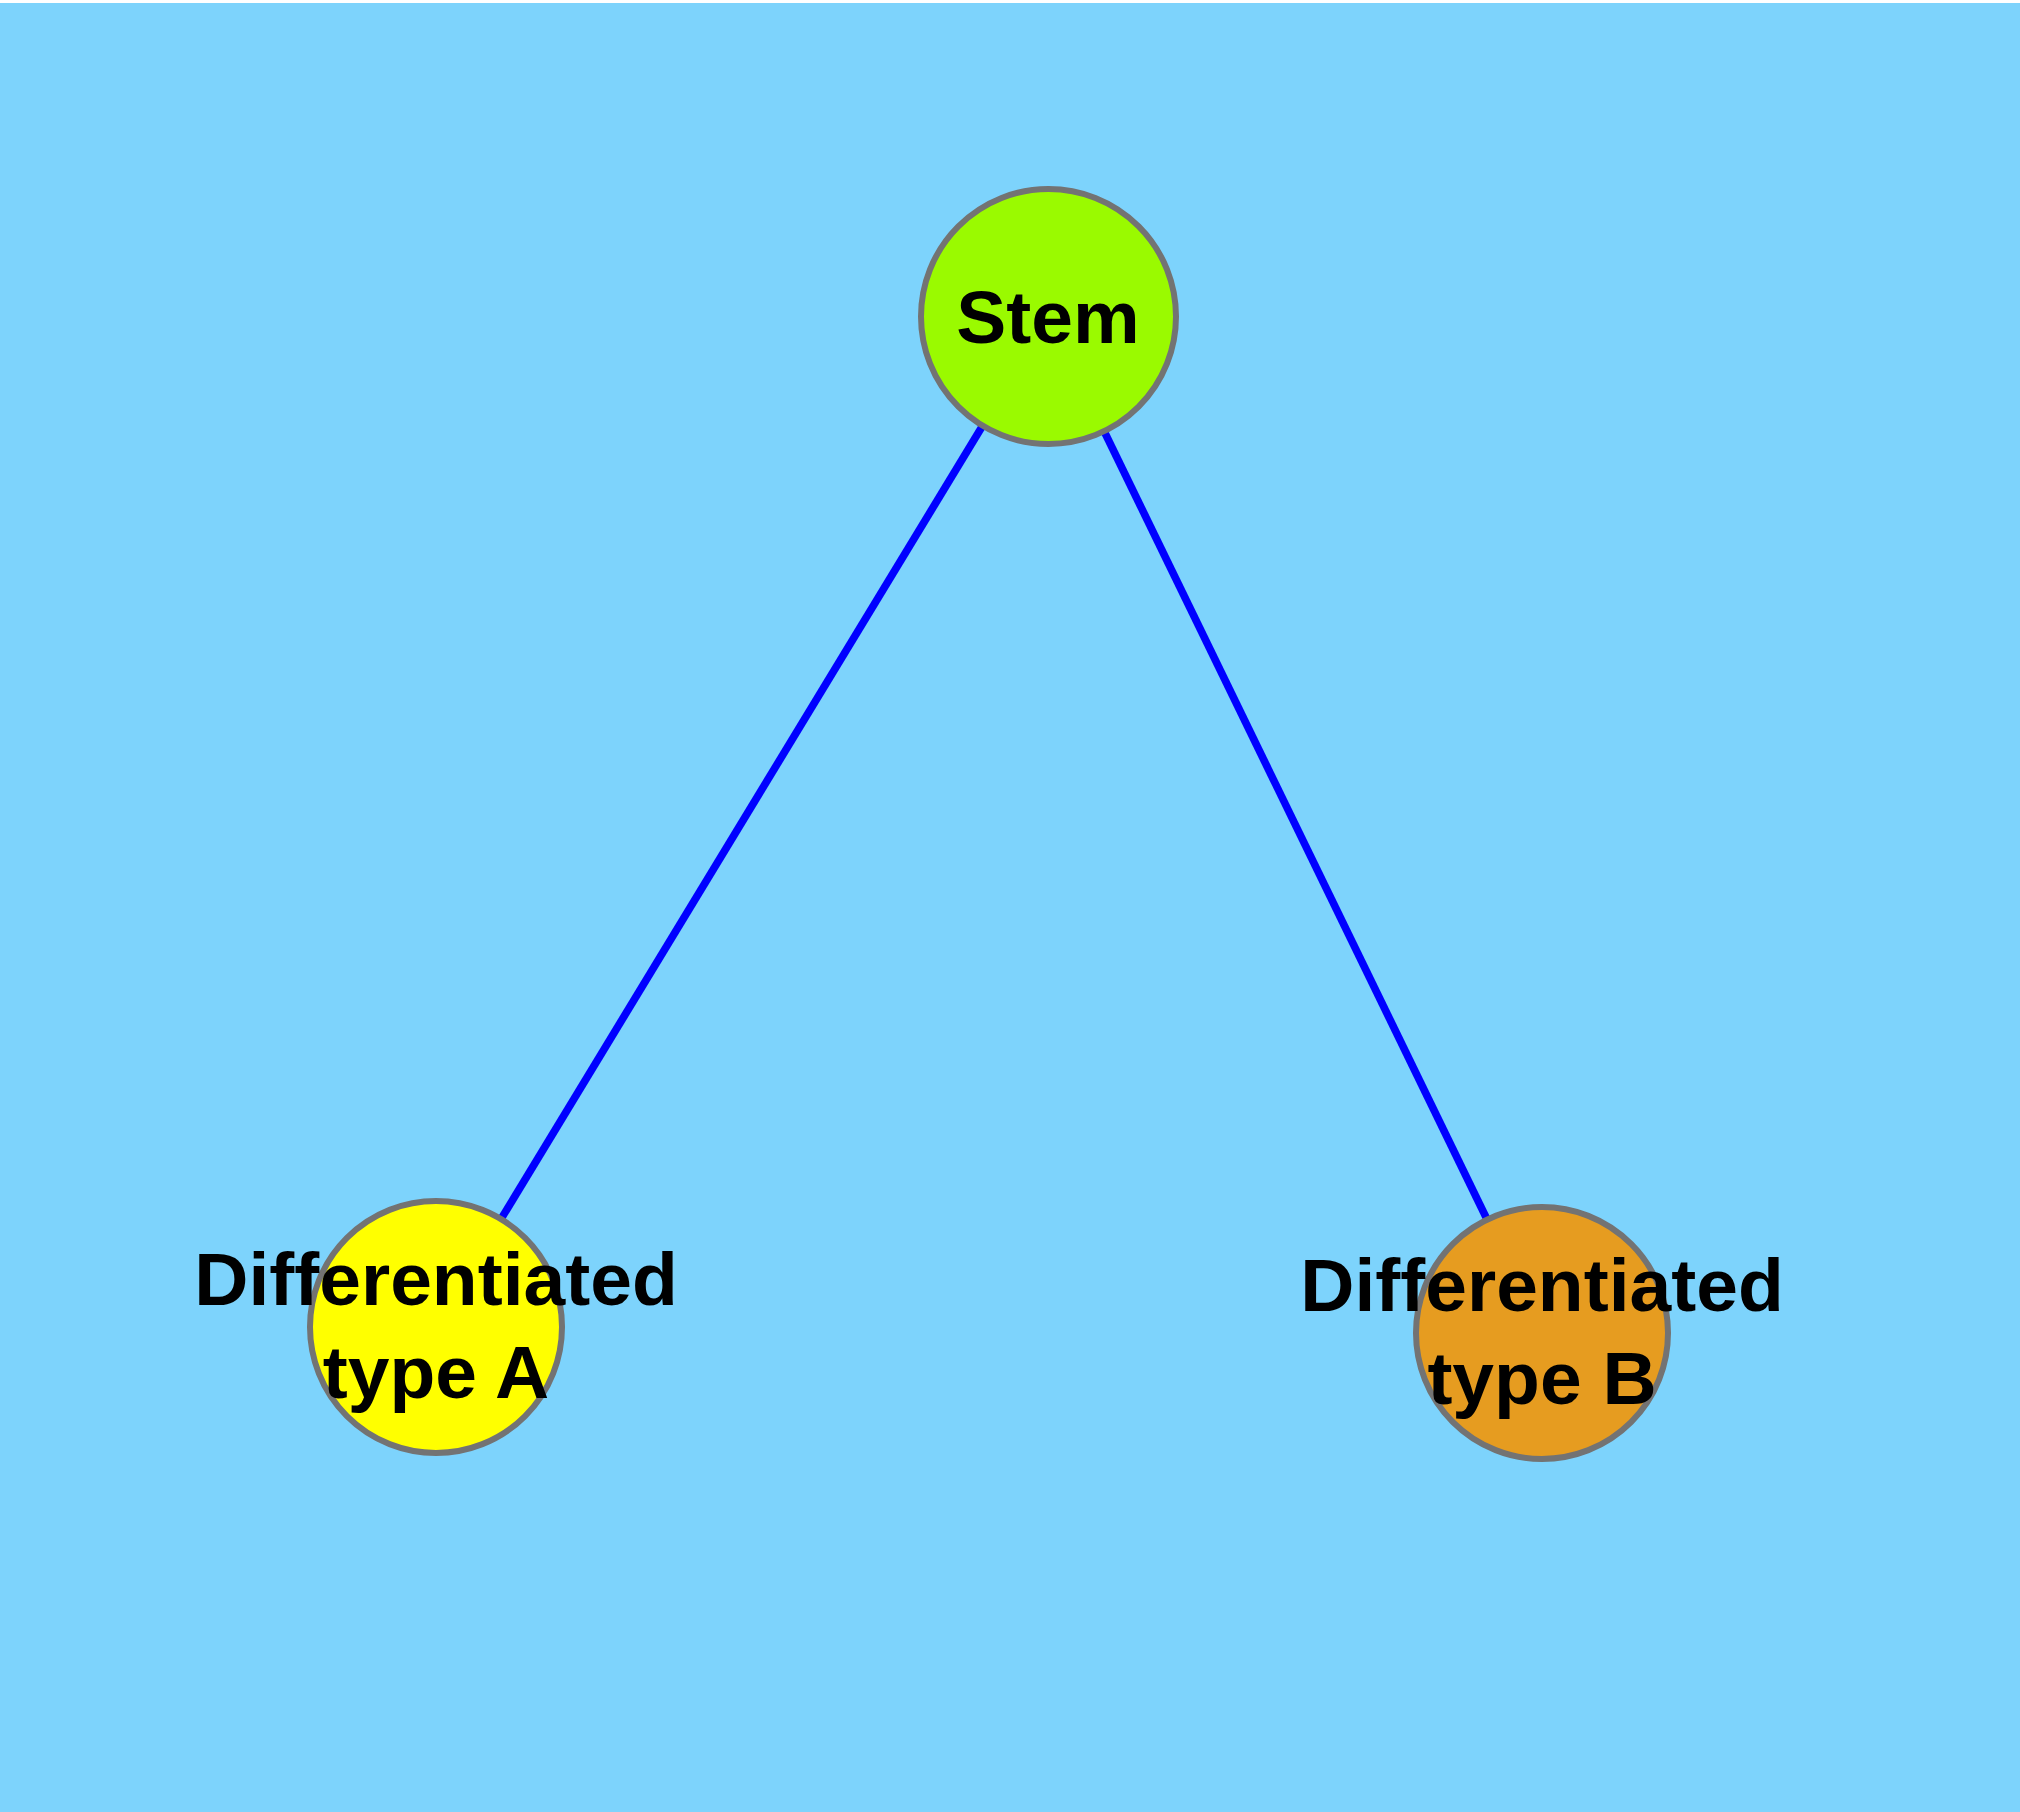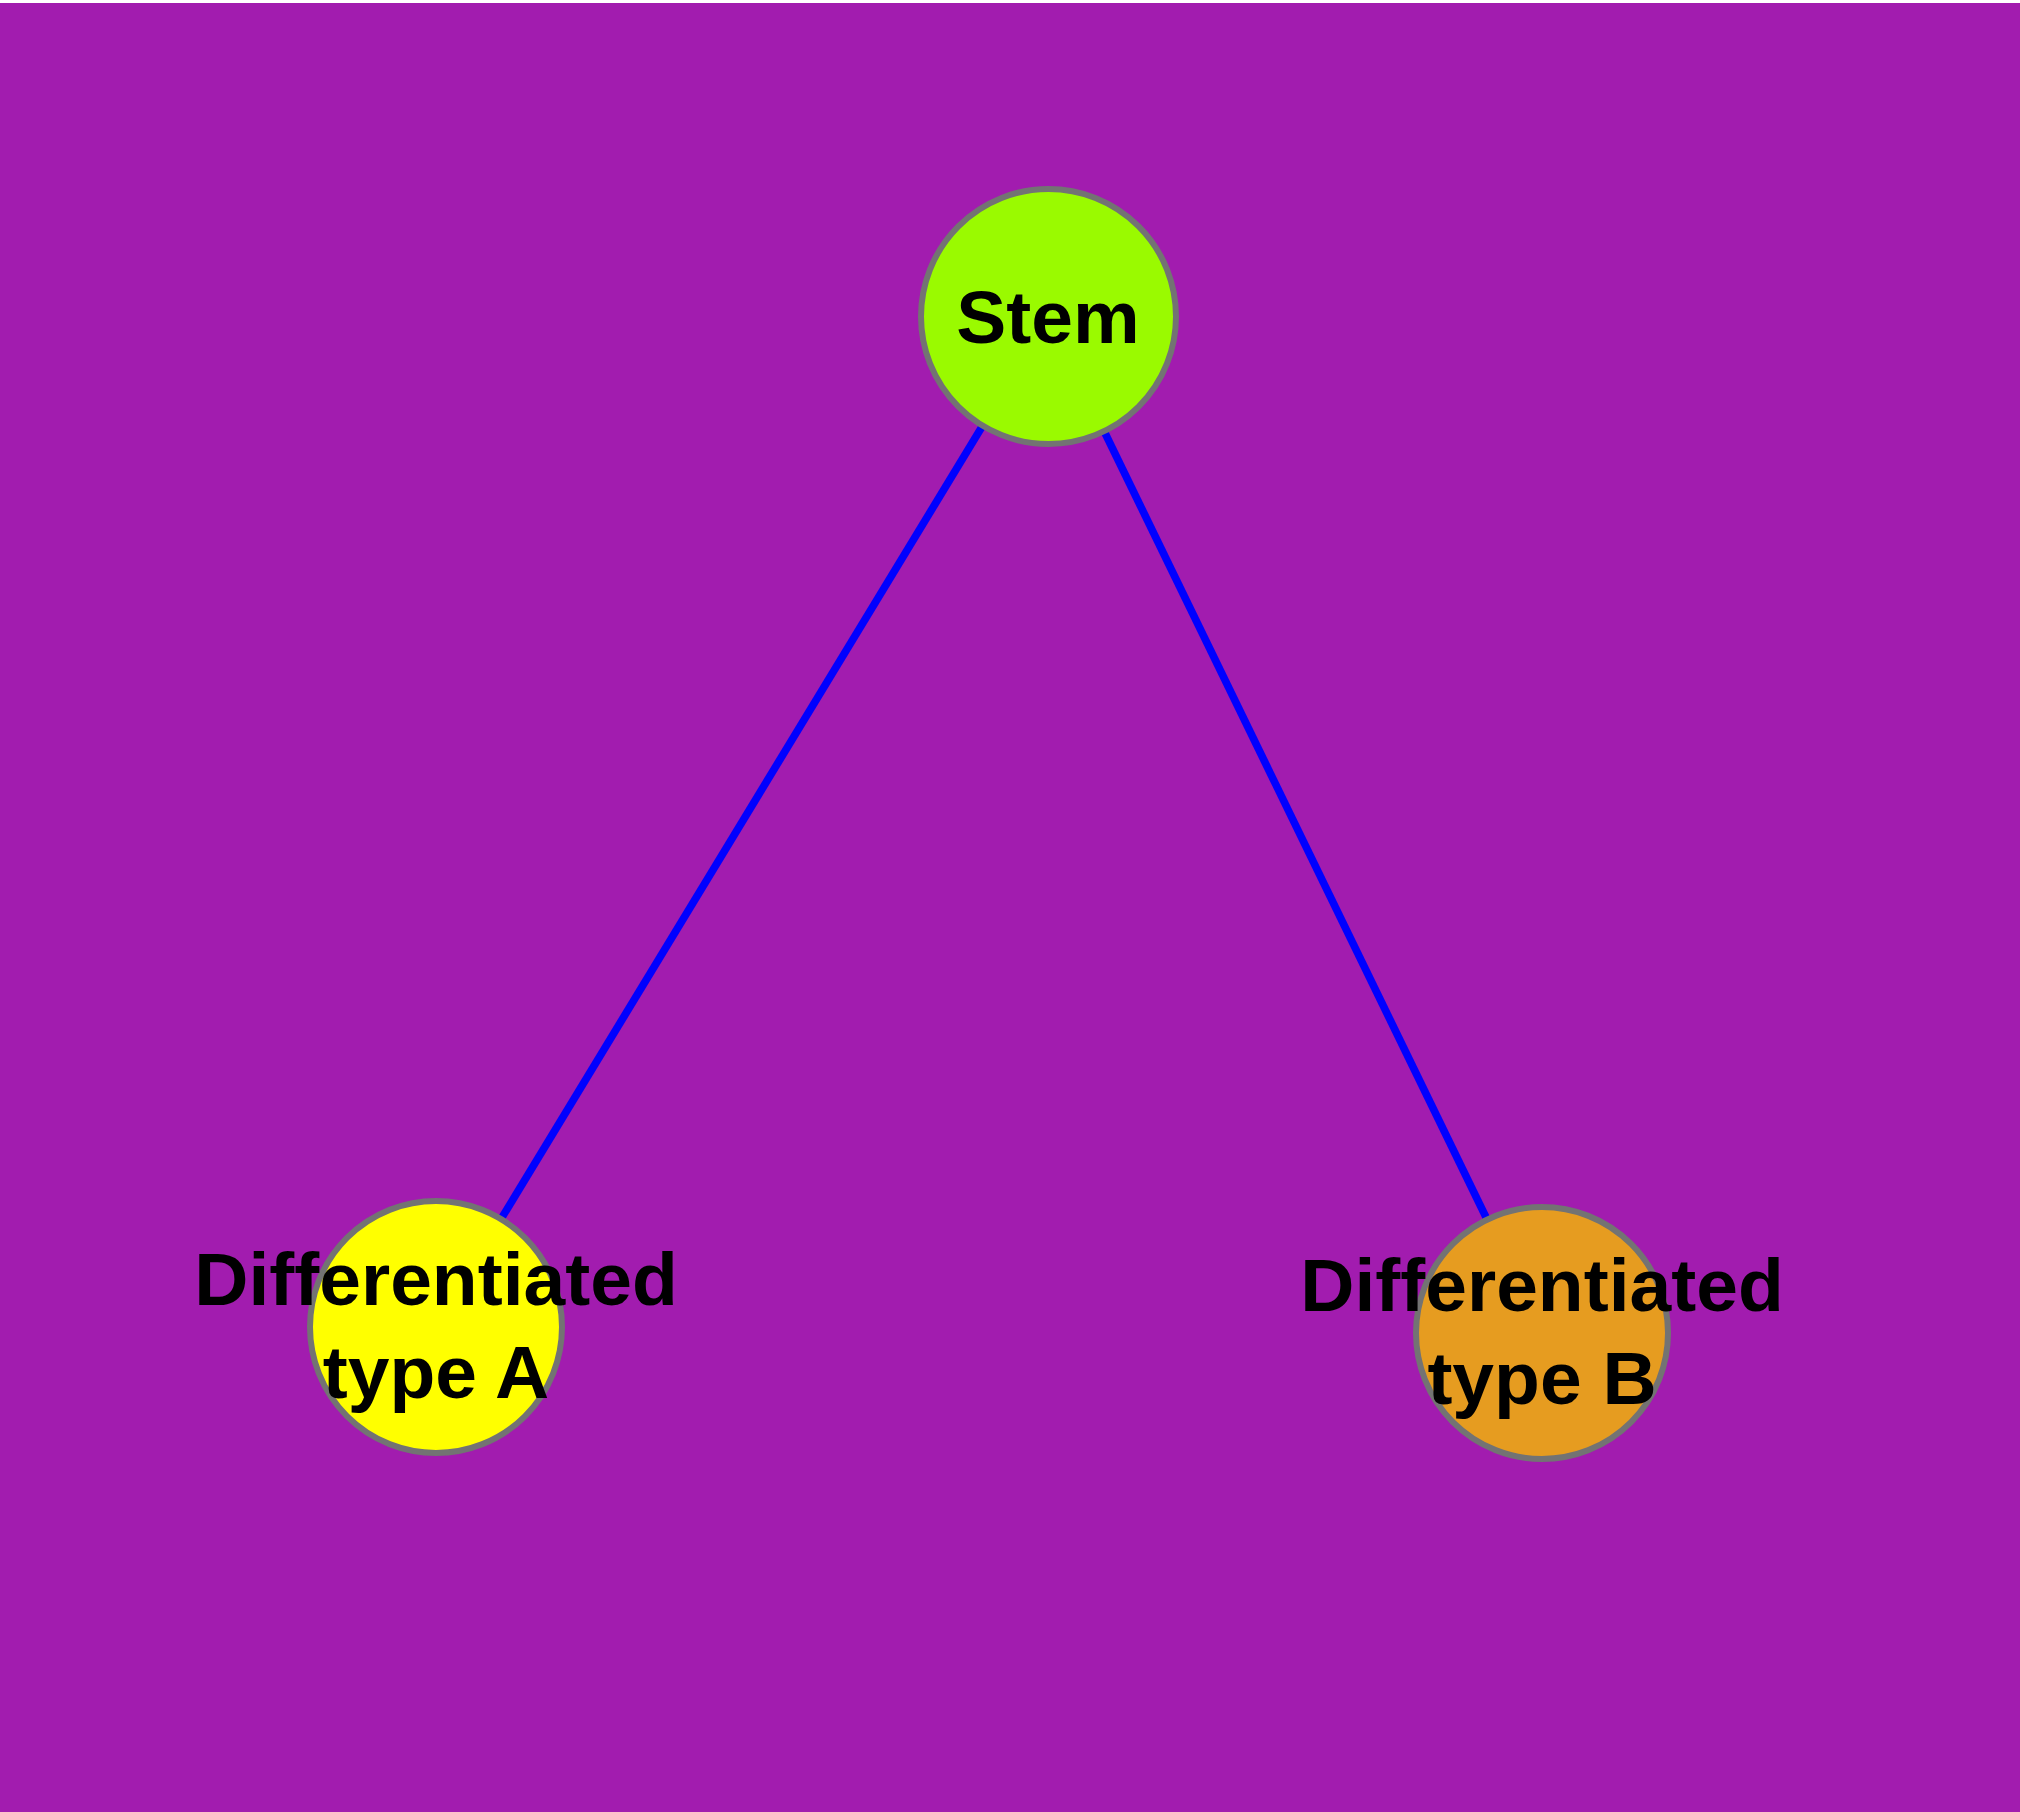--- a/index.html
+++ b/index.html
@@ -50,21 +50,21 @@
     font-size: 75px;
     line-height: 93px;
     text-align: center;
     white-space: pre-line;
     letter-spacing: 0;
   }
 </style>
 </head>
 <body>
 
-<div class="stage" style="background: #a21caf;">
+<div class="stage" style="background: #7dd3fc;">
 
   <div class="frame-top" style="background: rgb(255, 255, 255);"></div>
 
   <svg class="edges-layer" viewBox="0 0 2384 2138" xmlns="http://www.w3.org/2000/svg">
     <line x1="1237" y1="374" x2="514" y2="1565" stroke="#0000FF" stroke-width="9"></line>
     <line x1="1237" y1="374" x2="1819" y2="1572" stroke="#0000FF" stroke-width="9"></line>
   </svg>
 
   <div class="node-circle" style="left: 918px; top: 186px; width: 261px; height: 261px; background: rgb(154, 250, 0); border-color: rgb(115, 115, 115);"></div>
   <div class="node-circle" style="left: 307px; top: 1198px; width: 258px; height: 258px; background: rgb(255, 255, 0); border-color: rgb(115, 115, 115);"></div>

